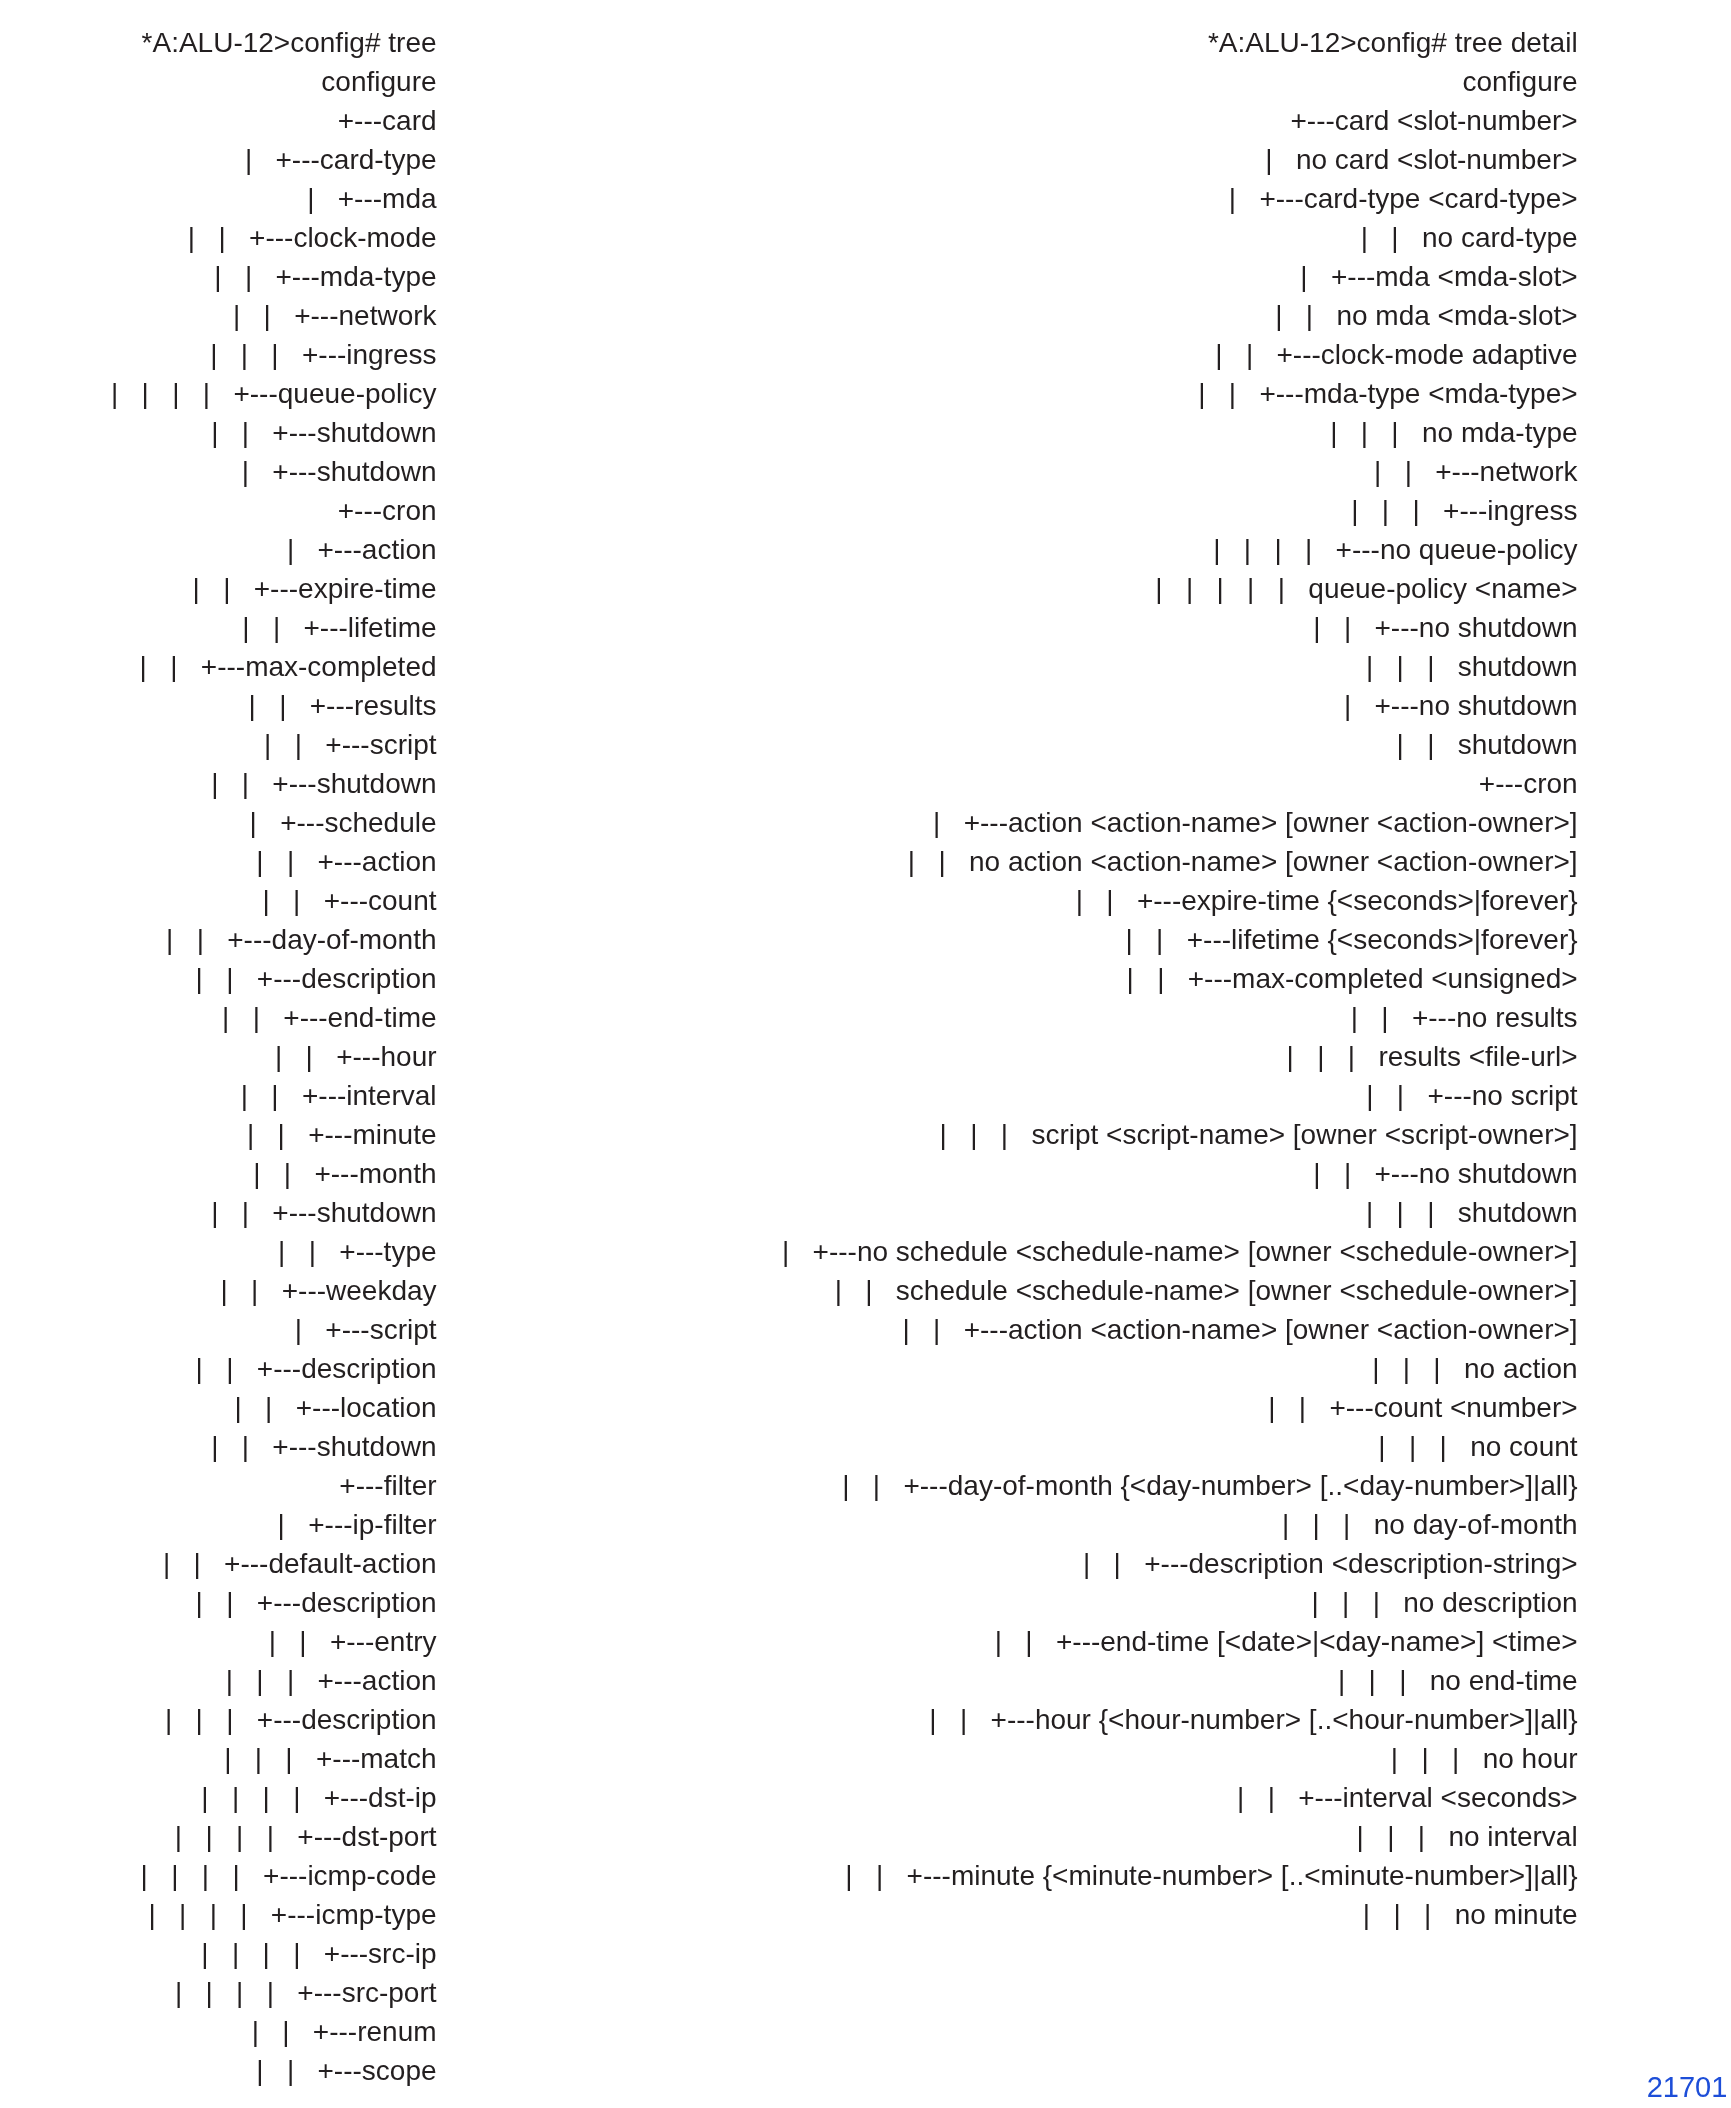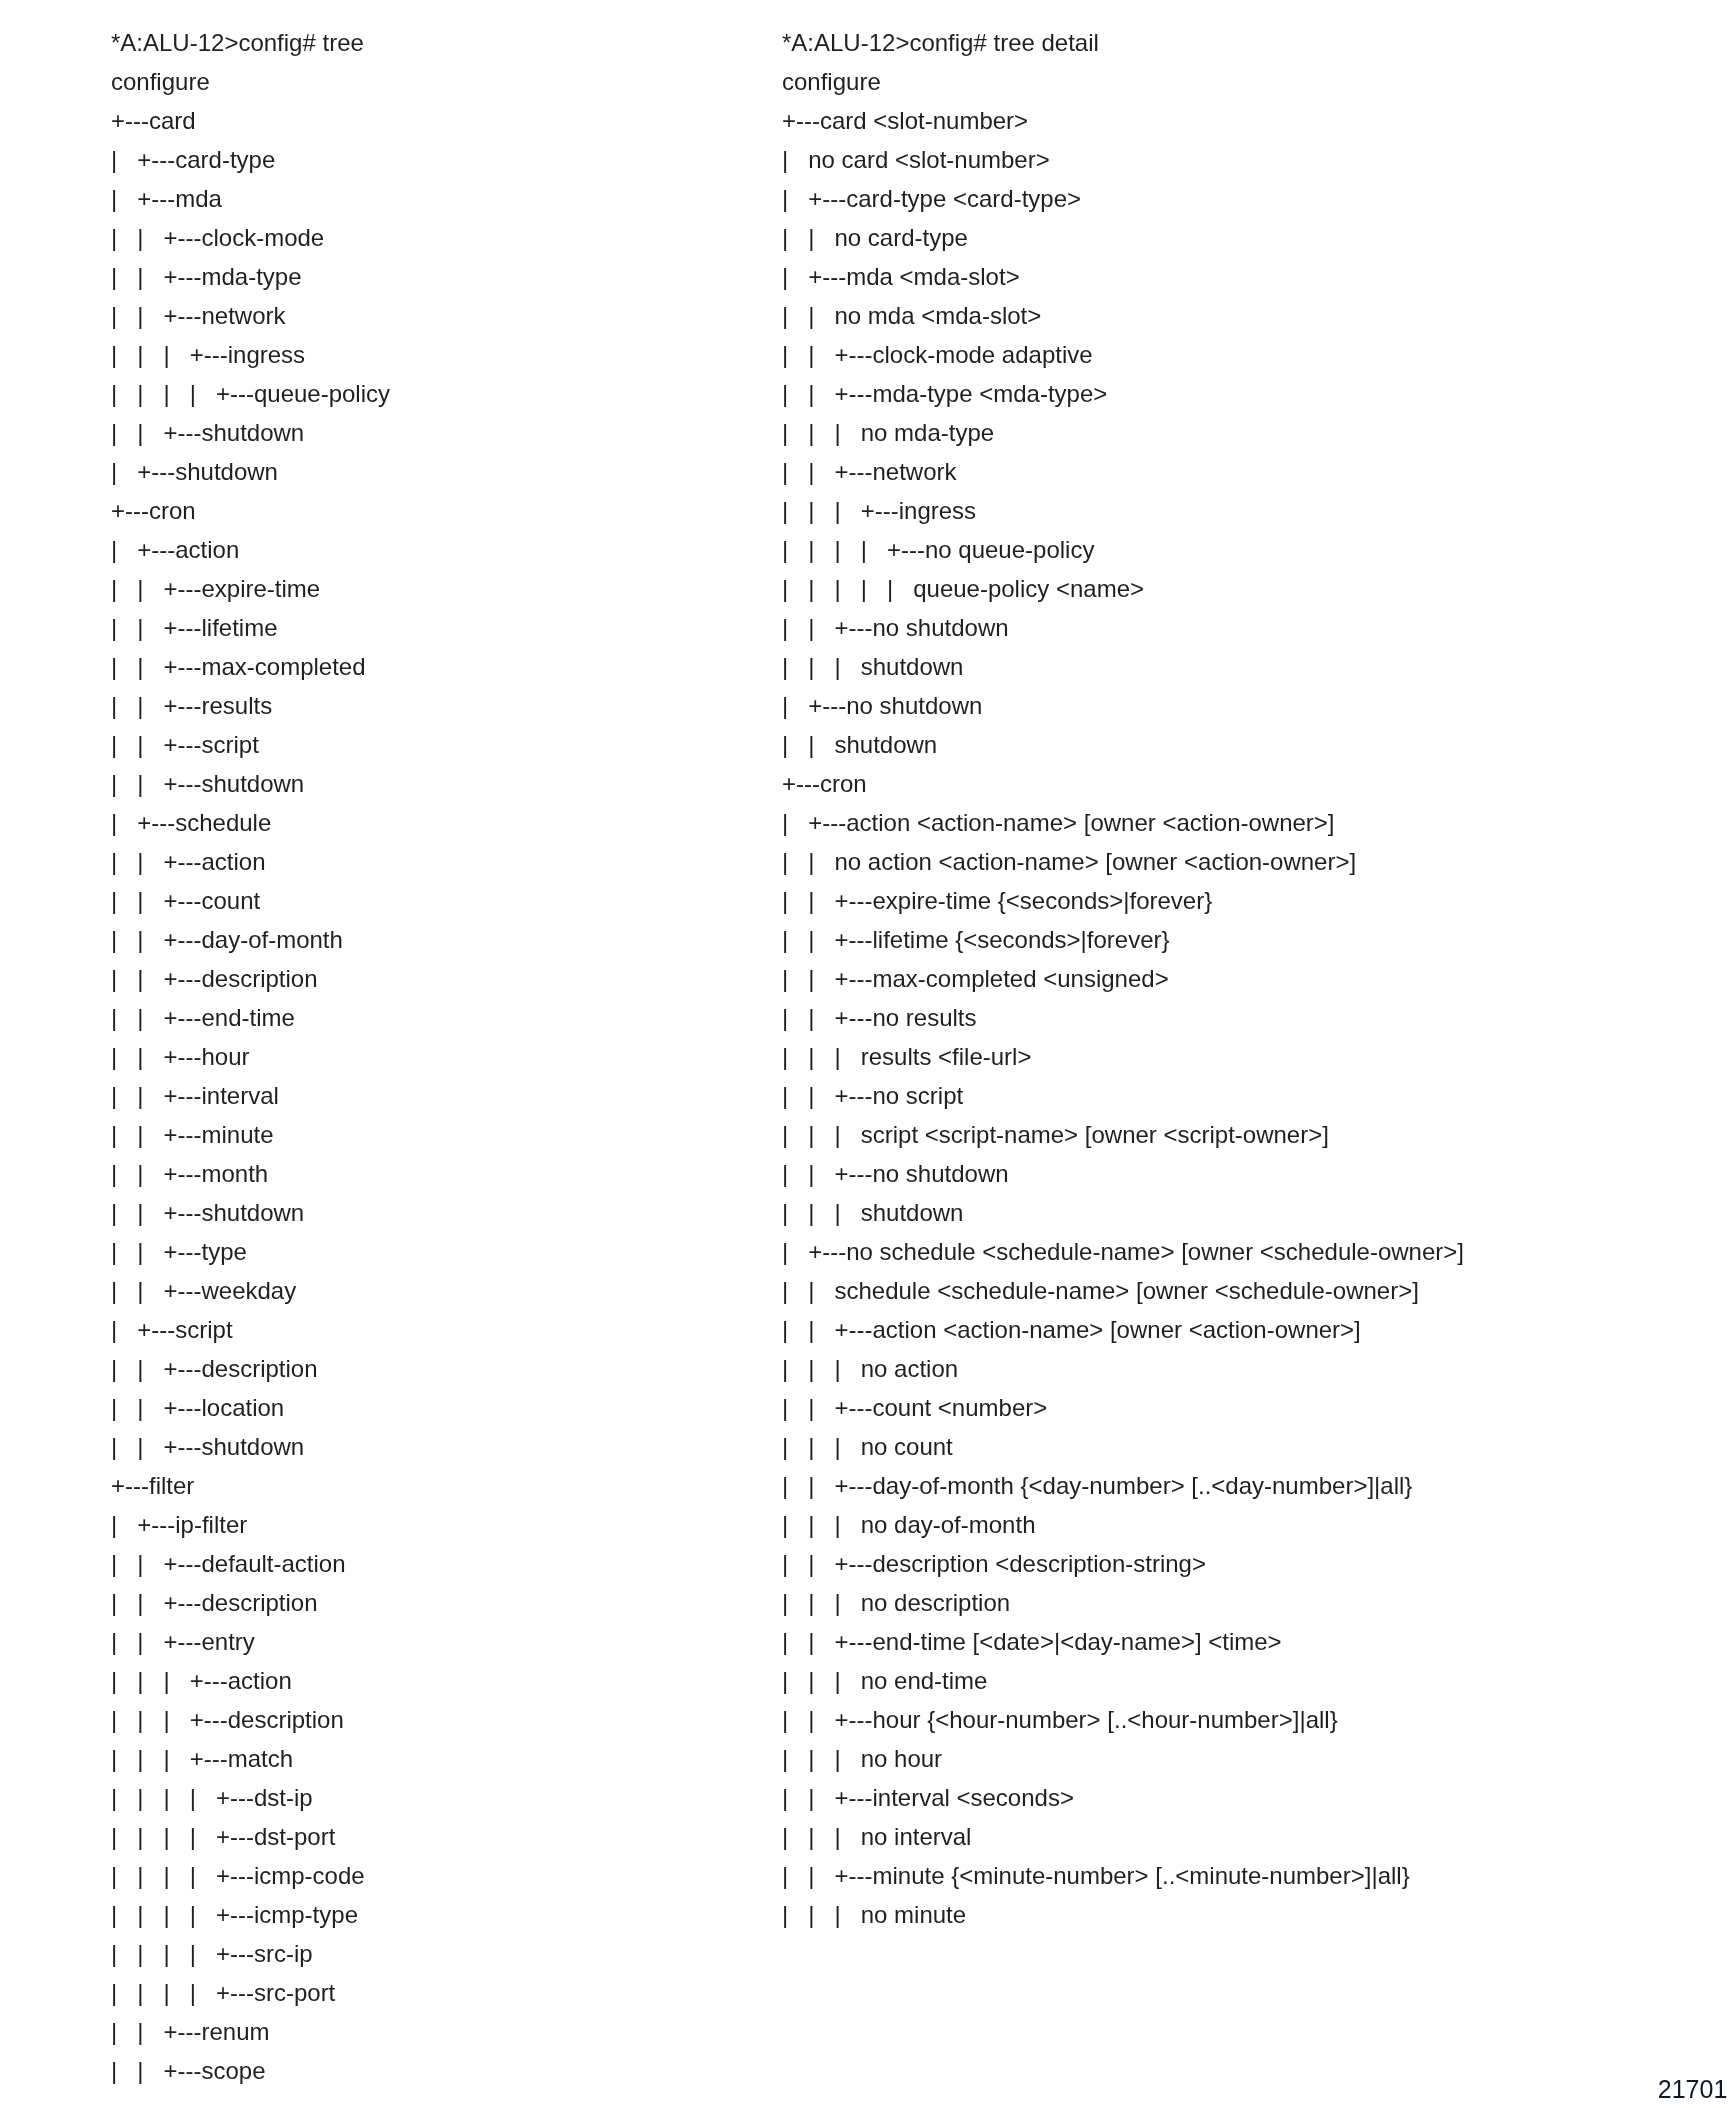--- a/index.html
+++ b/index.html
@@ -12,37 +12,38 @@
     width: 1731px;
     height: 2108px;
     background: #ffffff;
     overflow: hidden;
     font-family: "Liberation Sans", sans-serif;
     color: #231f20;
   }
   .tree-column {
     position: absolute;
     top: 22.5px;
-    font-size: 24px;
+    font-size: 28px;
     line-height: 39px;
     white-space: pre;
     letter-spacing: 0;
+    text-align: right;
   }
   .tree-column.left  { left: 111px; }
   .tree-column.right { left: 782px; }
   .tree-line {
     white-space: pre;
   }
   .figure-number {
     position: absolute;
     right: 3.7px;
     bottom: 5.6px;
-    font-size: 25px;
+    font-size: 29px;
     line-height: 1;
-    color: #0f172a;
+    color: #1d4ed8;
   }
 </style>
 </head>
 <body>
 
 <div class="page">
   <div class="tree-column left"><div class="tree-line">*A:ALU-12&gt;config# tree</div><div class="tree-line">configure</div><div class="tree-line">+---card</div><div class="tree-line">|   +---card-type</div><div class="tree-line">|   +---mda</div><div class="tree-line">|   |   +---clock-mode</div><div class="tree-line">|   |   +---mda-type</div><div class="tree-line">|   |   +---network</div><div class="tree-line">|   |   |   +---ingress</div><div class="tree-line">|   |   |   |   +---queue-policy</div><div class="tree-line">|   |   +---shutdown</div><div class="tree-line">|   +---shutdown</div><div class="tree-line">+---cron</div><div class="tree-line">|   +---action</div><div class="tree-line">|   |   +---expire-time</div><div class="tree-line">|   |   +---lifetime</div><div class="tree-line">|   |   +---max-completed</div><div class="tree-line">|   |   +---results</div><div class="tree-line">|   |   +---script</div><div class="tree-line">|   |   +---shutdown</div><div class="tree-line">|   +---schedule</div><div class="tree-line">|   |   +---action</div><div class="tree-line">|   |   +---count</div><div class="tree-line">|   |   +---day-of-month</div><div class="tree-line">|   |   +---description</div><div class="tree-line">|   |   +---end-time</div><div class="tree-line">|   |   +---hour</div><div class="tree-line">|   |   +---interval</div><div class="tree-line">|   |   +---minute</div><div class="tree-line">|   |   +---month</div><div class="tree-line">|   |   +---shutdown</div><div class="tree-line">|   |   +---type</div><div class="tree-line">|   |   +---weekday</div><div class="tree-line">|   +---script</div><div class="tree-line">|   |   +---description</div><div class="tree-line">|   |   +---location</div><div class="tree-line">|   |   +---shutdown</div><div class="tree-line">+---filter</div><div class="tree-line">|   +---ip-filter</div><div class="tree-line">|   |   +---default-action</div><div class="tree-line">|   |   +---description</div><div class="tree-line">|   |   +---entry</div><div class="tree-line">|   |   |   +---action</div><div class="tree-line">|   |   |   +---description</div><div class="tree-line">|   |   |   +---match</div><div class="tree-line">|   |   |   |   +---dst-ip</div><div class="tree-line">|   |   |   |   +---dst-port</div><div class="tree-line">|   |   |   |   +---icmp-code</div><div class="tree-line">|   |   |   |   +---icmp-type</div><div class="tree-line">|   |   |   |   +---src-ip</div><div class="tree-line">|   |   |   |   +---src-port</div><div class="tree-line">|   |   +---renum</div><div class="tree-line">|   |   +---scope</div></div>
   <div class="tree-column right"><div class="tree-line">*A:ALU-12&gt;config# tree detail</div><div class="tree-line">configure</div><div class="tree-line">+---card &lt;slot-number&gt;</div><div class="tree-line">|   no card &lt;slot-number&gt;</div><div class="tree-line">|   +---card-type &lt;card-type&gt;</div><div class="tree-line">|   |   no card-type</div><div class="tree-line">|   +---mda &lt;mda-slot&gt;</div><div class="tree-line">|   |   no mda &lt;mda-slot&gt;</div><div class="tree-line">|   |   +---clock-mode adaptive</div><div class="tree-line">|   |   +---mda-type &lt;mda-type&gt;</div><div class="tree-line">|   |   |   no mda-type</div><div class="tree-line">|   |   +---network</div><div class="tree-line">|   |   |   +---ingress</div><div class="tree-line">|   |   |   |   +---no queue-policy</div><div class="tree-line">|   |   |   |   |   queue-policy &lt;name&gt;</div><div class="tree-line">|   |   +---no shutdown</div><div class="tree-line">|   |   |   shutdown</div><div class="tree-line">|   +---no shutdown</div><div class="tree-line">|   |   shutdown</div><div class="tree-line">+---cron</div><div class="tree-line">|   +---action &lt;action-name&gt; [owner &lt;action-owner&gt;]</div><div class="tree-line">|   |   no action &lt;action-name&gt; [owner &lt;action-owner&gt;]</div><div class="tree-line">|   |   +---expire-time {&lt;seconds&gt;|forever}</div><div class="tree-line">|   |   +---lifetime {&lt;seconds&gt;|forever}</div><div class="tree-line">|   |   +---max-completed &lt;unsigned&gt;</div><div class="tree-line">|   |   +---no results</div><div class="tree-line">|   |   |   results &lt;file-url&gt;</div><div class="tree-line">|   |   +---no script</div><div class="tree-line">|   |   |   script &lt;script-name&gt; [owner &lt;script-owner&gt;]</div><div class="tree-line">|   |   +---no shutdown</div><div class="tree-line">|   |   |   shutdown</div><div class="tree-line">|   +---no schedule &lt;schedule-name&gt; [owner &lt;schedule-owner&gt;]</div><div class="tree-line">|   |   schedule &lt;schedule-name&gt; [owner &lt;schedule-owner&gt;]</div><div class="tree-line">|   |   +---action &lt;action-name&gt; [owner &lt;action-owner&gt;]</div><div class="tree-line">|   |   |   no action</div><div class="tree-line">|   |   +---count &lt;number&gt;</div><div class="tree-line">|   |   |   no count</div><div class="tree-line">|   |   +---day-of-month {&lt;day-number&gt; [..&lt;day-number&gt;]|all}</div><div class="tree-line">|   |   |   no day-of-month</div><div class="tree-line">|   |   +---description &lt;description-string&gt;</div><div class="tree-line">|   |   |   no description</div><div class="tree-line">|   |   +---end-time [&lt;date&gt;|&lt;day-name&gt;] &lt;time&gt;</div><div class="tree-line">|   |   |   no end-time</div><div class="tree-line">|   |   +---hour {&lt;hour-number&gt; [..&lt;hour-number&gt;]|all}</div><div class="tree-line">|   |   |   no hour</div><div class="tree-line">|   |   +---interval &lt;seconds&gt;</div><div class="tree-line">|   |   |   no interval</div><div class="tree-line">|   |   +---minute {&lt;minute-number&gt; [..&lt;minute-number&gt;]|all}</div><div class="tree-line">|   |   |   no minute</div></div>
   <div class="figure-number">21701</div>
 </div>

